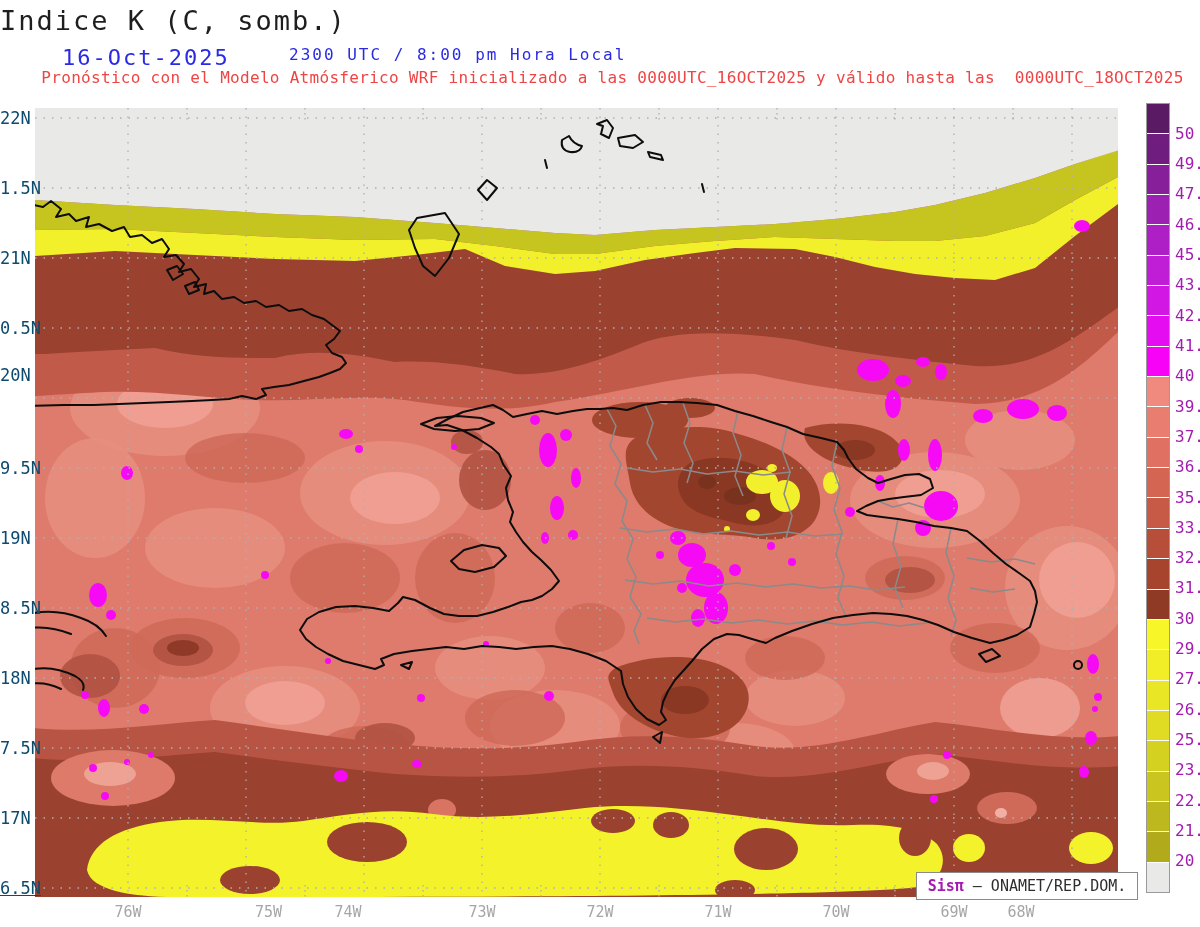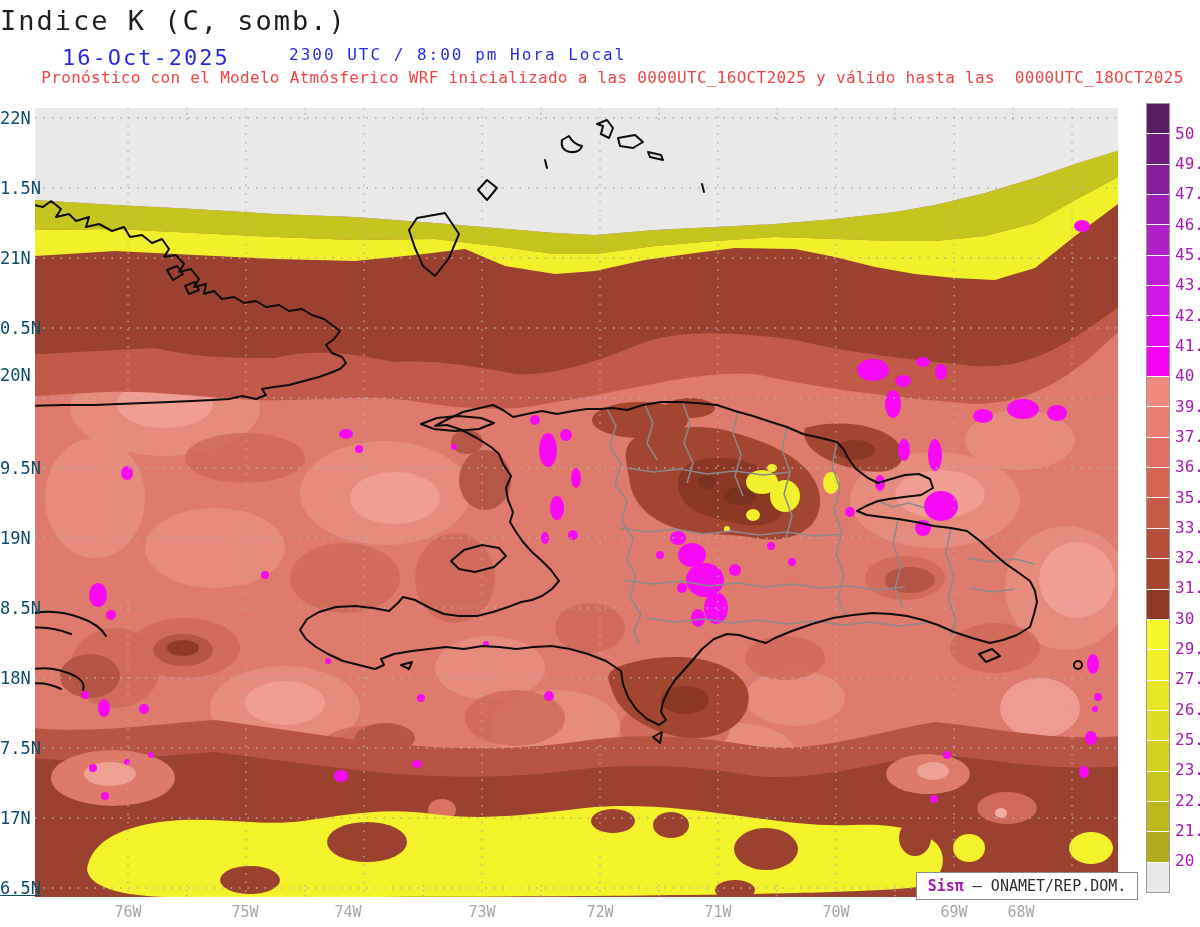--- a/index.html
+++ b/index.html
@@ -303,21 +303,21 @@
     <div class="lat-label" style="top: 459px;">9.5N</div>
     <div class="lat-label" style="top: 529px;">19N</div>
     <div class="lat-label" style="top: 599px;">8.5N</div>
     <div class="lat-label" style="top: 669px;">18N</div>
     <div class="lat-label" style="top: 739px;">7.5N</div>
     <div class="lat-label" style="top: 809px;">17N</div>
     <div class="lat-label" style="top: 879px; text-decoration: underline;">6.5N</div>
   </div>
 <div id="lon-labels">
     <div class="lon-label" style="left: 103px;">76W</div>
-    <div class="lon-label" style="left: 220px;">75W</div>
+    <div class="lon-label" style="left: 232px; text-align: right;">75W</div>
     <div class="lon-label" style="left: 323px;">74W</div>
     <div class="lon-label" style="left: 457px;">73W</div>
     <div class="lon-label" style="left: 575px;">72W</div>
     <div class="lon-label" style="left: 693px;">71W</div>
     <div class="lon-label" style="left: 811px;">70W</div>
     <div class="lon-label" style="left: 929px;">69W</div>
     <div class="lon-label" style="left: 996px;">68W</div>
   </div>
 
 <div id="colorbar" class="abs">

